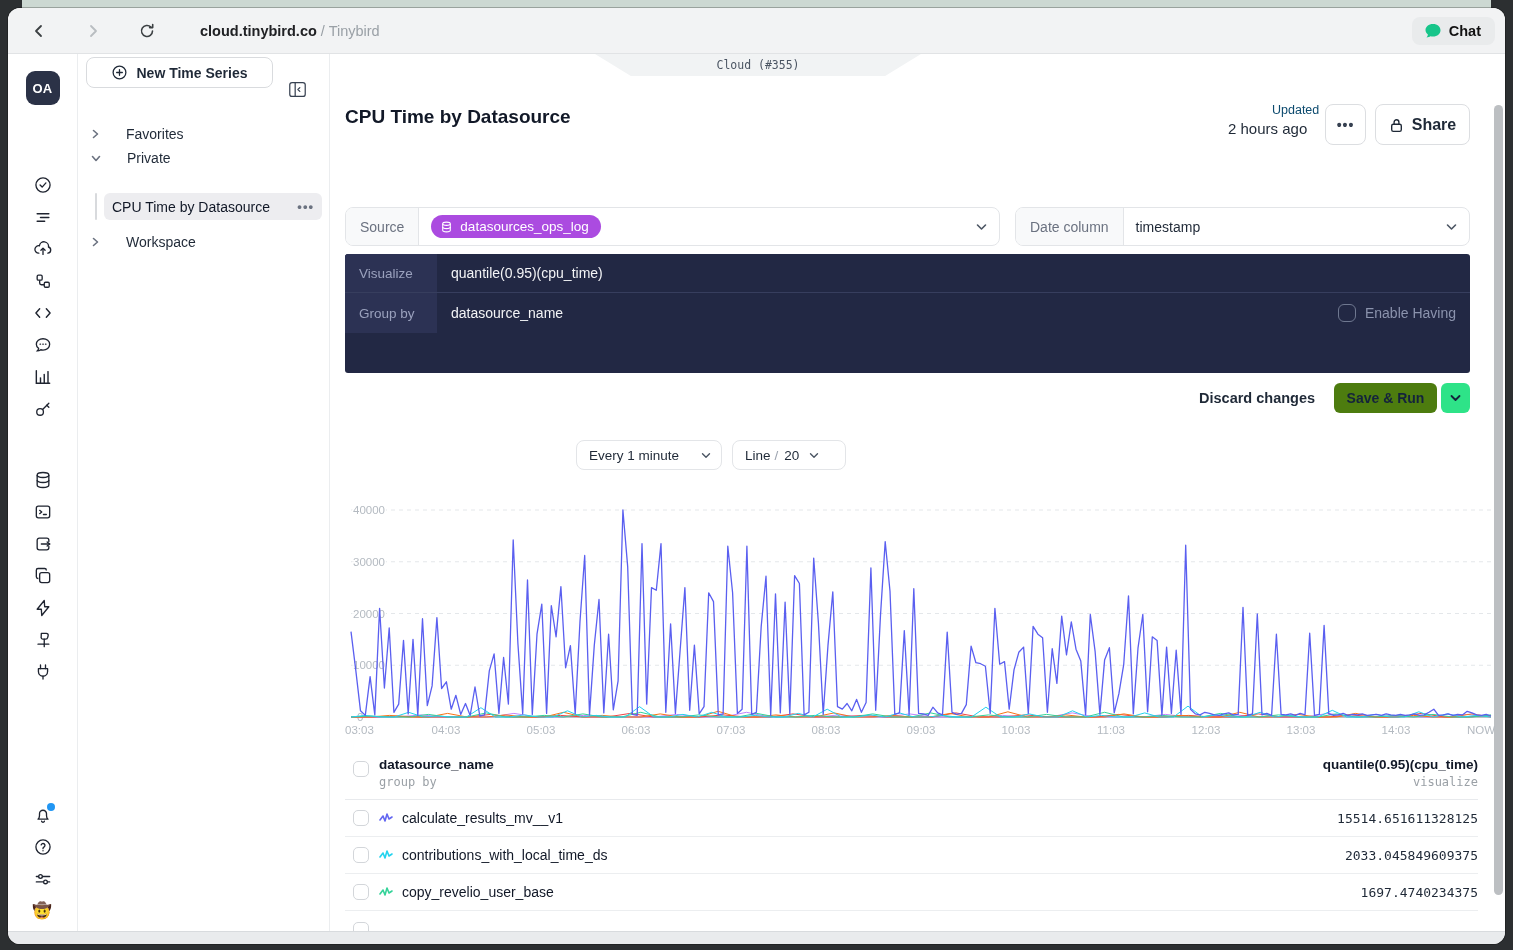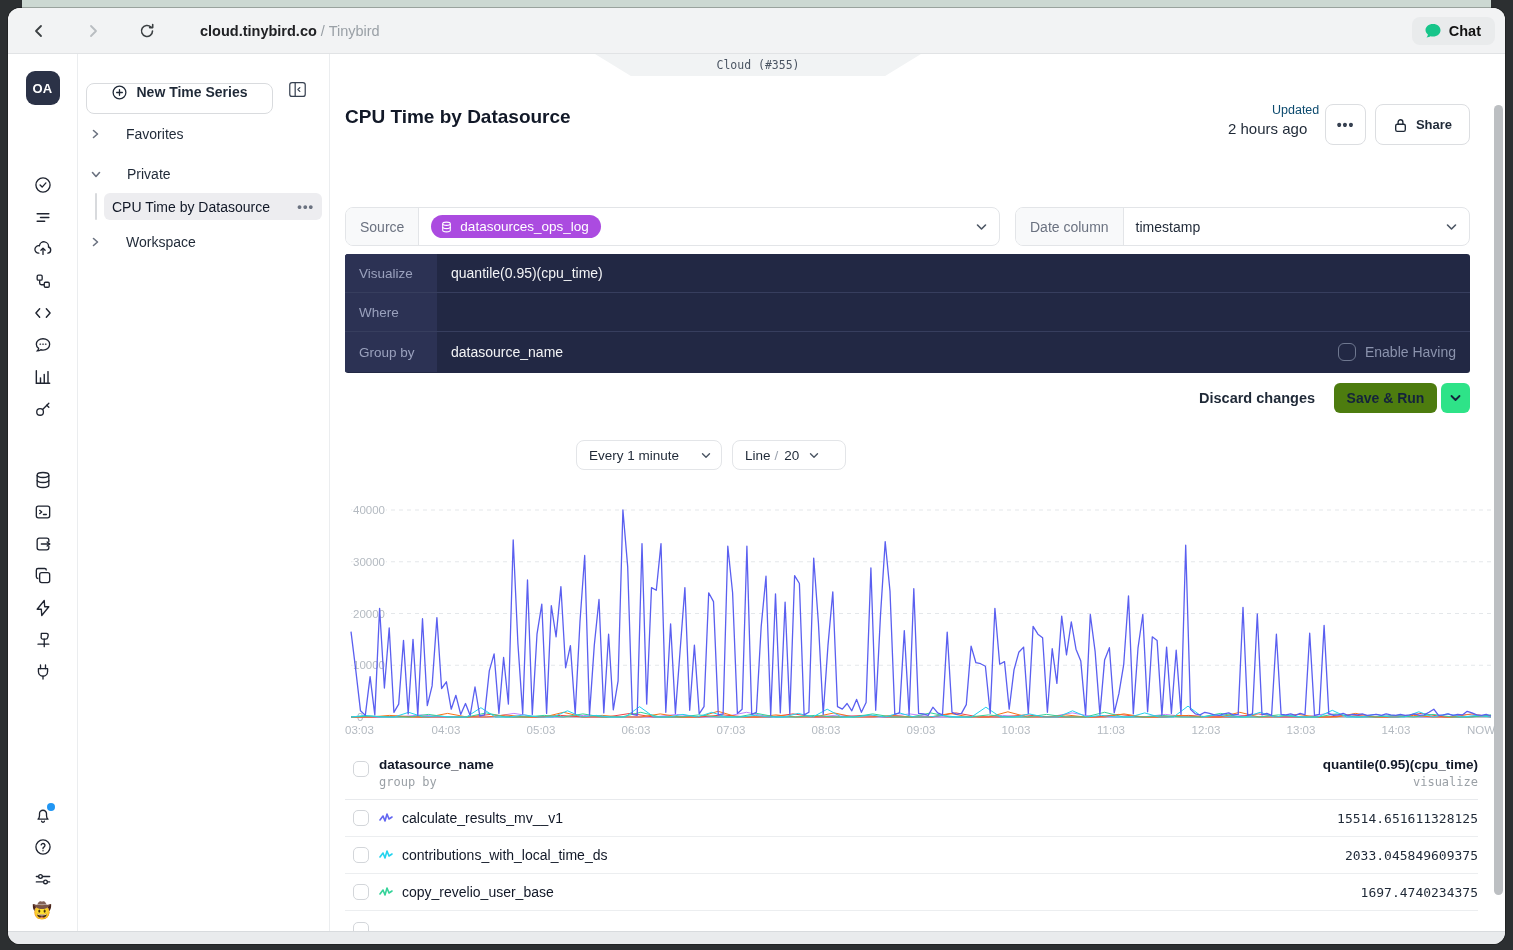--- a/index.html
+++ b/index.html
@@ -26,39 +26,39 @@
   .rail-icon.first { margin-top:70px; }
   .rail-icon + .rail-icon { margin-top:12px; }
   .rail-icon.group2 { margin-top:51px; }
   .rail-icon.bottom-first { margin-top:auto; }
   .rail-icon.last { margin-bottom:10px; }
   .notif-dot { position:absolute; top:-2px; right:-2px; width:8px; height:8px; border-radius:50%; background:#2196f3; }
   .emoji { font-size:16px; line-height:1; }
 
   
   .sidebar { width:252px; flex:0 0 auto; border-right:1px solid #ebedef; background:#fff; position:relative; font-size:14px; color:#1f2937; }
-  .new-ts-btn { position:absolute; left:8px; top:29px; width:187px; height:31px; border:1px solid #d9dbde; border-radius:8px; background:#fff; display:flex; align-items:flex-start; justify-content:center; gap:8px; font-size:14px; font-weight:700; color:#1f2937; cursor:pointer; }
+  .new-ts-btn { position:absolute; left:8px; top:3px; width:187px; height:31px; border:1px solid #d9dbde; border-radius:8px; background:#fff; display:flex; align-items:center; justify-content:center; gap:8px; font-size:14px; font-weight:700; color:#1f2937; cursor:pointer; }
   .collapse-btn { position:absolute; left:207px; top:24px; width:24px; height:22px; display:flex; align-items:center; justify-content:center; color:#374151; cursor:pointer; }
   .tree-item { position:absolute; left:0; display:flex; align-items:center; gap:26px; padding-left:13px; height:24px; cursor:pointer; }
   .tree-item .chev { color:#6b7280; display:flex; }
   .tree-leaf { position:absolute; left:26px; top:139px; width:218px; height:27px; background:#ededf0; border-radius:6px; display:flex; align-items:center; padding:0 8px; cursor:pointer; }
   .tree-guide { position:absolute; left:17px; top:139px; width:2px; height:27px; background:#d8dadd; border-radius:2px; }
   .tree-leaf .label { font-size:14px; color:#111827; flex:1; white-space:nowrap; overflow:hidden; }
   .dots { color:#6b7280; font-weight:700; letter-spacing:1px; font-size:13px; }
 
   
   .main { flex:1 1 auto; position:relative; background:#fff; overflow:hidden; }
   .tab { position:absolute; left:265px; top:0; width:326px; height:22px; background:#f1f3f4; clip-path:polygon(0 0,100% 0,89% 100%,11% 100%); display:flex; align-items:center; justify-content:center; font-family:"DejaVu Sans Mono", monospace; font-size:11.5px; color:#4b5563; }
   .page-title { position:absolute; left:15px; top:52px; font-size:19px; font-weight:700; color:#111827; }
   .page-desc { position:absolute; left:15px; top:82px; width:850px; font-size:14.5px; color:#4b5563; line-height:1.42; }
   .updated-block { position:absolute; left:898px; top:49px; }
   .updated-label { font-size:12.5px; color:#0c4a6e;margin-left:44px; }
   .updated-value { font-size:15px; color:#1f2937; margin-top:3px; }
   .more-btn { position:absolute; left:995px; top:50px; width:41px; height:41px; border:1px solid #dcdee1; border-radius:8px; background:#fff; display:flex; align-items:center; justify-content:center; color:#374151; font-weight:700; cursor:pointer; font-size:14px; letter-spacing:1px; }
-  .share-btn { position:absolute; left:1045px; top:50px; width:95px; height:41px; border:1px solid #dcdee1; border-radius:8px; background:#fff; display:flex; align-items:center; justify-content:center; gap:8px; font-size:13px; font-weight:700; color:#1f2937; cursor:pointer; }
+  .share-btn { position:absolute; left:1045px; top:50px; width:95px; height:41px; border:1px solid #dcdee1; border-radius:8px; background:#fff; display:flex; align-items:center; justify-content:center; gap:8px; font-size:16px; font-weight:700; color:#1f2937; cursor:pointer; }
   .scrollbar { position:absolute; right:2px; top:51px; width:9px; height:790px; }
   .scroll-thumb { width:9px; height:100%; border-radius:5px; background:#bcbfc2; }
 
   .select-group { position:absolute; height:39px; border:1px solid #e3e5e8; border-radius:8px; display:flex; align-items:stretch; overflow:hidden; background:#fff; cursor:pointer; }
   .select-label { background:#f8f9fa; border-right:1px solid #e3e5e8; display:flex; align-items:center; padding:0 14px; font-size:14px; color:#6b7280; }
   .select-value { display:flex; align-items:center; flex:1; padding:0 12px; gap:8px; font-size:14px; color:#1f2937; }
   .select-chev { display:flex; align-items:center; padding-right:12px; color:#4b5563; }
   .pill { display:flex; align-items:center; gap:7px; background:#ab4be0; color:#fff; font-size:13.5px; border-radius:14px; padding:4px 12px 4px 9px; }
 
   .query-panel { position:absolute; left:15px; top:200px; width:1125px; height:119px; background:#222844; border-radius:3px; overflow:hidden; }
@@ -291,21 +291,21 @@
       </div>
 
       <div class="tree-item" style="top:68px;">
         <span class="chev">
             <svg width="9" height="10" viewBox="0 0 9 10">
               <polyline points="2.5,1.5 6.5,5 2.5,8.5" fill="none" stroke="currentColor" stroke-width="1.6" stroke-linecap="round" stroke-linejoin="round"></polyline>
             </svg>
           </span>
         <span>Favorites</span>
       </div>
-      <div class="tree-item" style="top:108px;align-items:center;">
+      <div class="tree-item" style="top:92px;align-items:center;">
         <span class="chev">
             <svg width="10" height="9" viewBox="0 0 10 9">
               <polyline points="1.5,2.5 5,6.5 8.5,2.5" fill="none" stroke="currentColor" stroke-width="1.6" stroke-linecap="round" stroke-linejoin="round"></polyline>
             </svg>
           </span>
         <span>Private</span>
       </div>
       <div class="tree-guide"></div>
       <div class="tree-leaf">
         <span class="label">CPU Time by Datasource</span>
@@ -374,24 +374,20 @@
             <svg width="11" height="8" viewBox="0 0 11 8">
               <polyline points="1.5,2 5.5,6 9.5,2" fill="none" stroke="currentColor" stroke-width="1.6" stroke-linecap="round" stroke-linejoin="round"></polyline>
             </svg>
           </div>
       </div>
 
       <div class="query-panel">
         <div class="q-row">
           <div class="q-label">Visualize</div>
           <div class="q-value">quantile(0.95)(cpu_time)</div>
-        </div>
-        <div class="q-row">
-          <div class="q-label">Where</div>
-          <div class="q-value"></div>
         </div>
         <div class="q-row">
           <div class="q-label">Group by</div>
           <div class="q-value">datasource_name</div>
           <div class="having">
             <span class="having-box"></span>
             <span class="having-label">Enable Having</span>
           </div>
         </div>
       </div>

